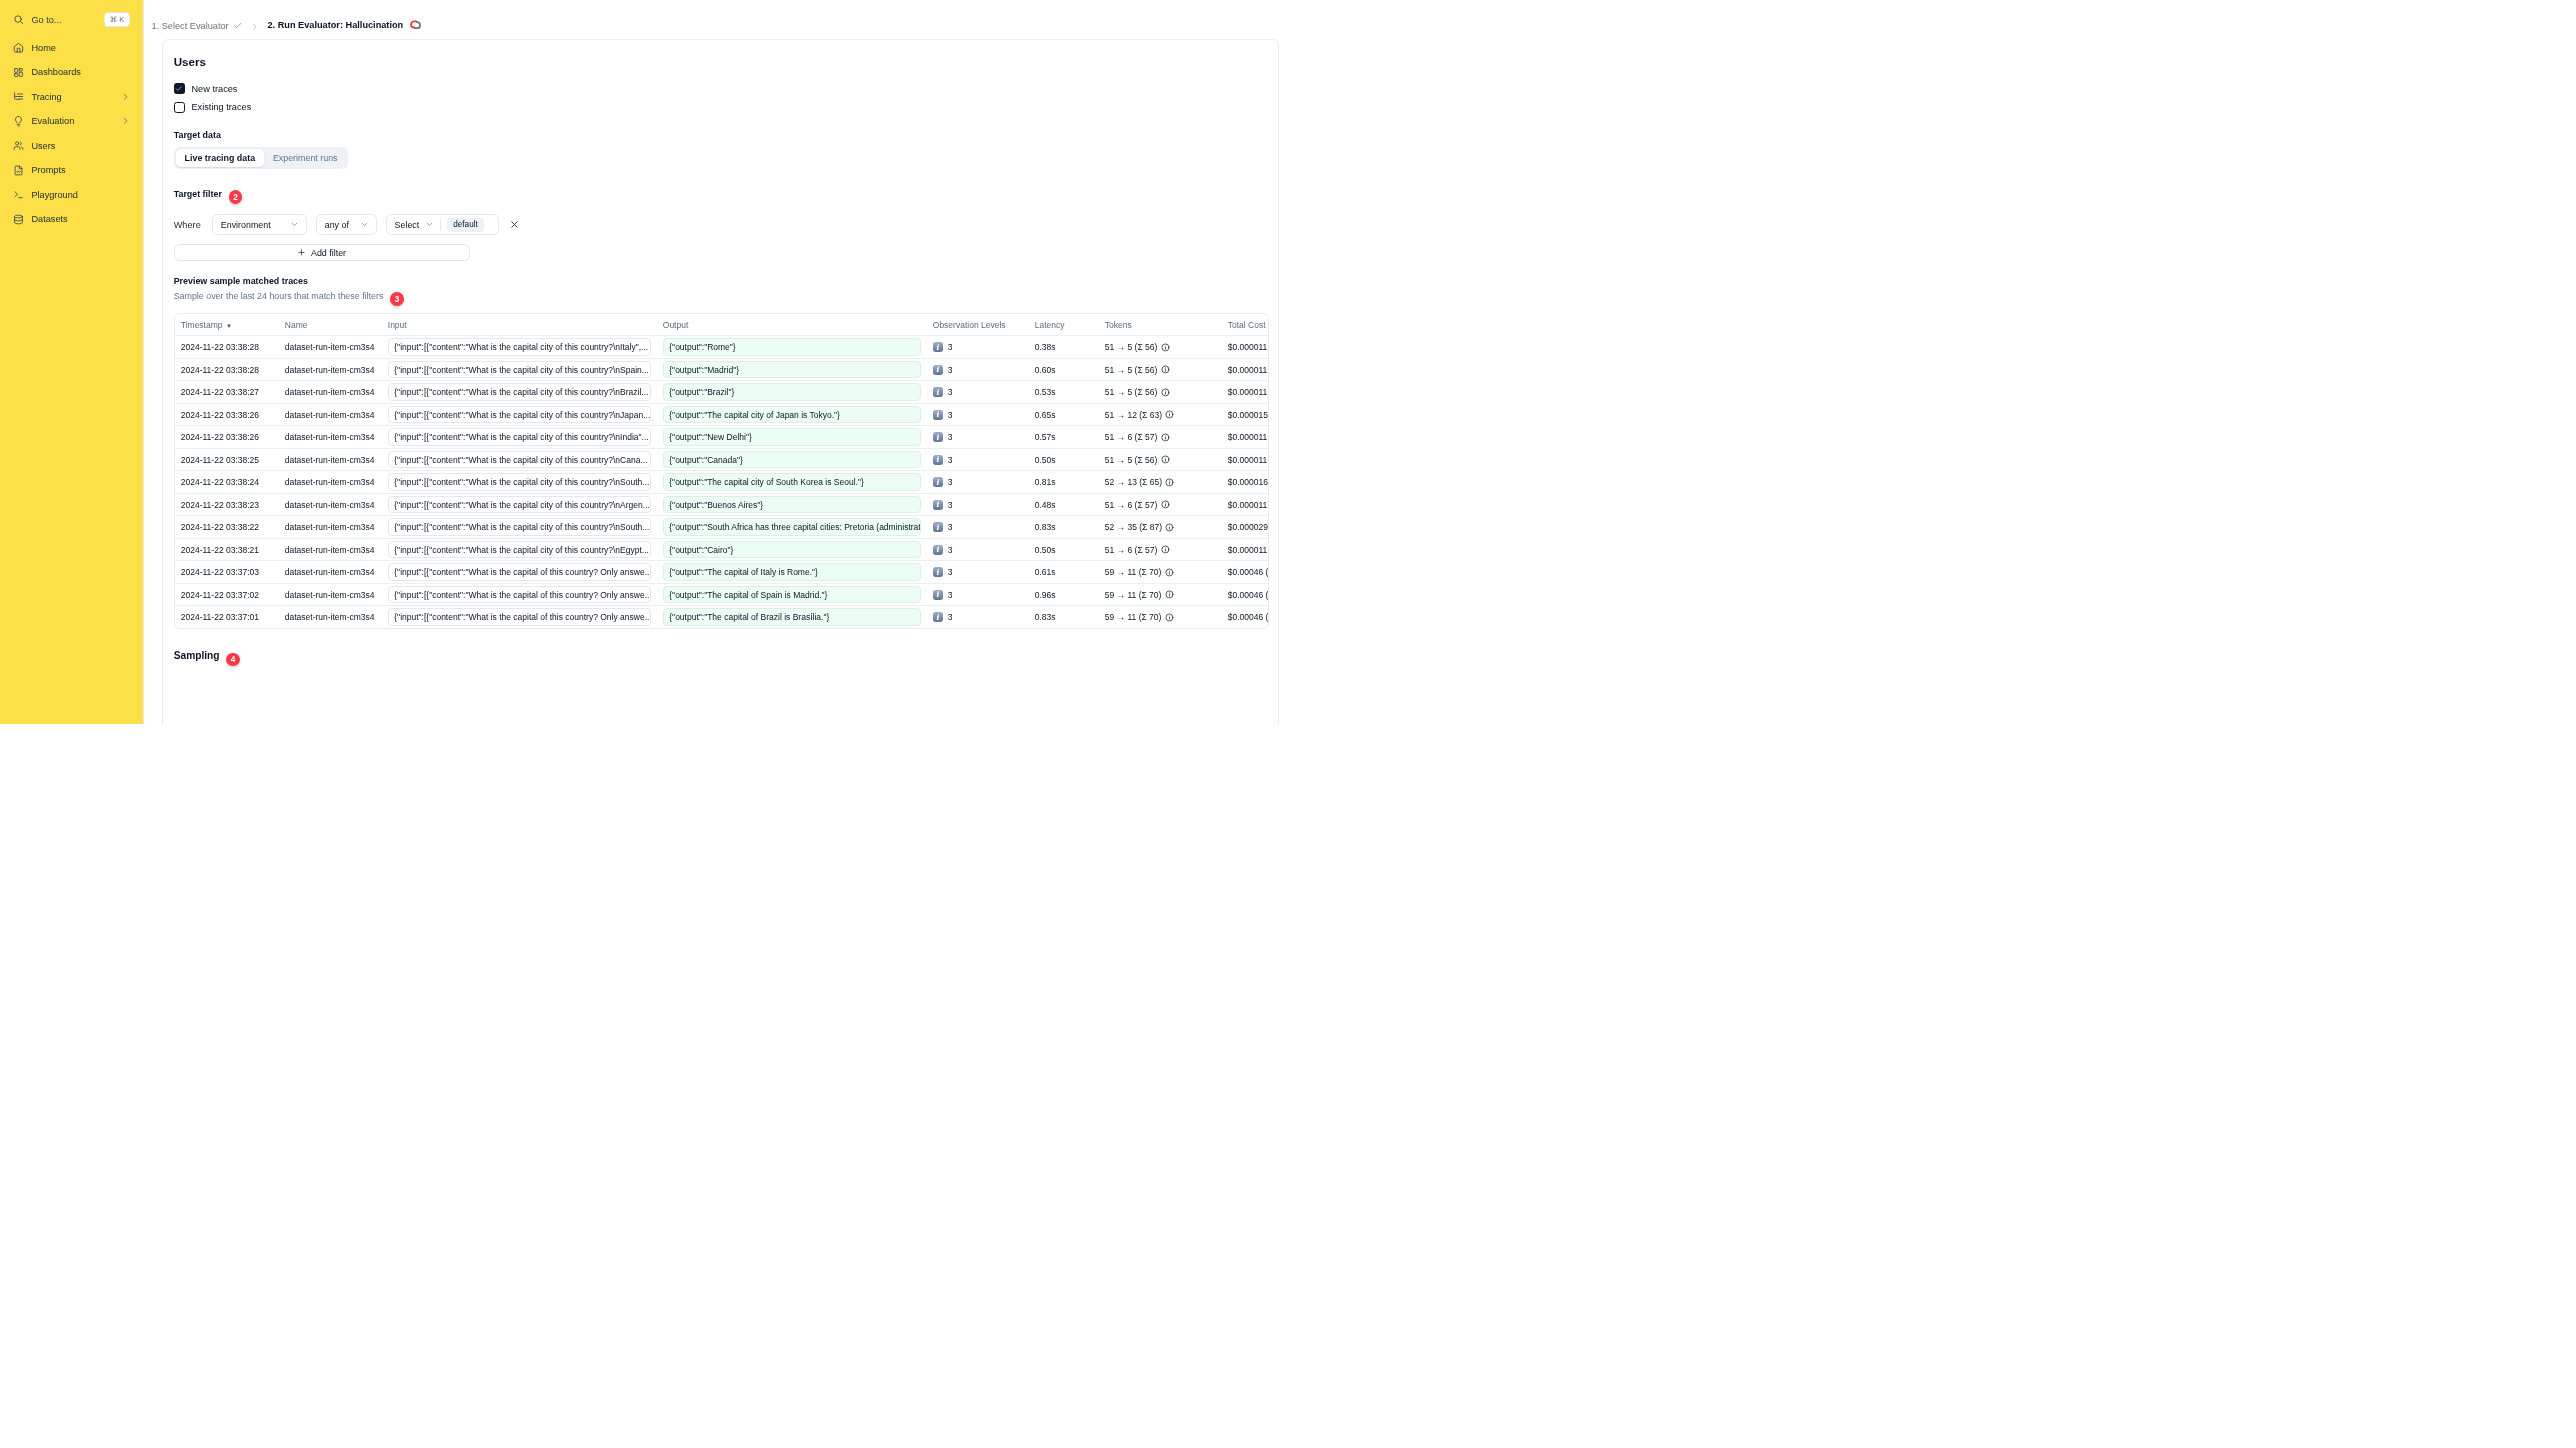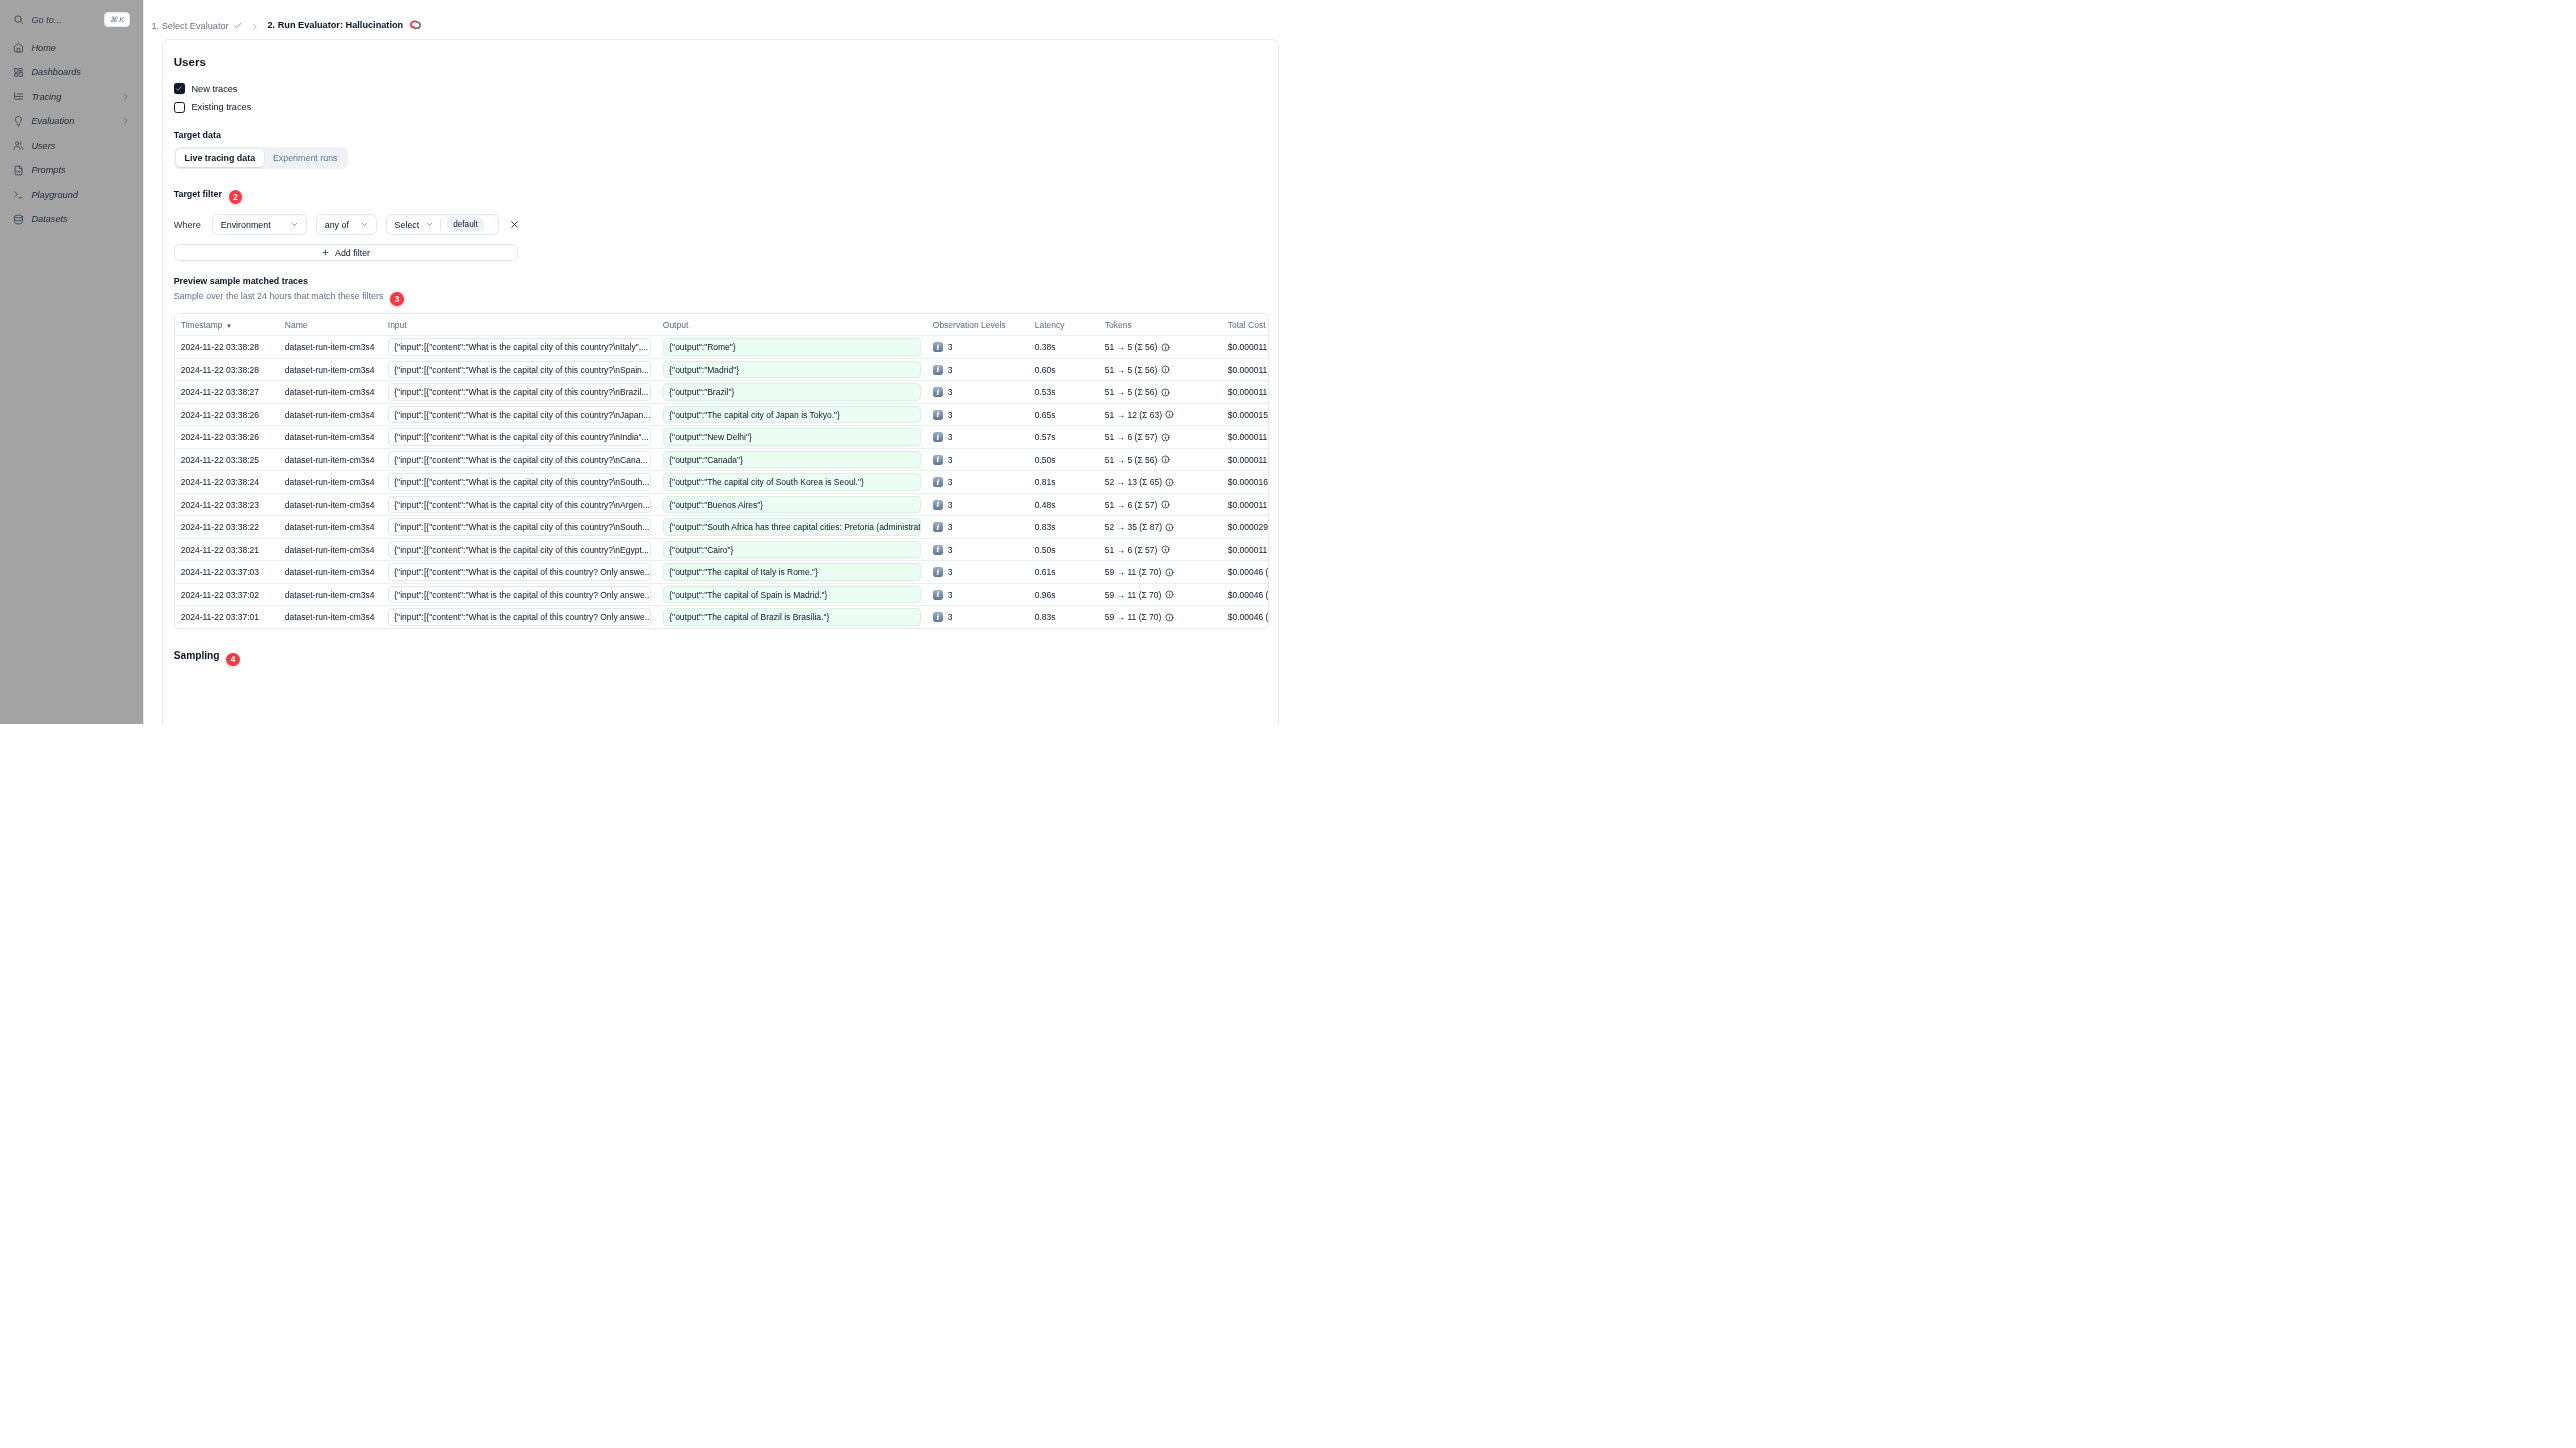--- a/index.html
+++ b/index.html
@@ -1,21 +1,21 @@
 <!DOCTYPE html>
 <html style="--accent-red: #fb3748; --green-bg: #ecfdf3; --green-border: #d7f2e1;font-size:11px"><head>
 <meta charset="utf-8">
 <style>
   * { margin:0; padding:0; box-sizing:border-box; }
   html,body { background:#fff; }
   body { font-family:"Liberation Sans",sans-serif; color:#0b1526; }
   #app { width:1288px; height:724px; display:flex; overflow:hidden; background:#fff; position:relative; }
 
   
-  .sidebar { width:144px; flex-shrink:0; border-right:0.7px solid #e7eaf0; padding:6.8px 6.8px; background:#a3a3a3;font-style:italic; }
+  .sidebar { width:144px; flex-shrink:0; border-right:0.7px solid #e7eaf0; padding:6.8px 6.8px; background:#fde047; }
   .side-item { display:flex; align-items:center; gap:7.5px; height:24.5px; padding:0 6.1px; border-radius:4.8px; font-size:9.2px; color:#1f2937; cursor:pointer; }
   .side-item .s-icon { width:11px; height:11px; display:flex; align-items:center; color:#334155; flex-shrink:0; }
   .side-item .s-icon svg { width:11px; height:11px; }
   .side-item .s-label { flex:1; white-space:nowrap; }
   .side-item .s-chevron { width:9.5px; height:9.5px; color:#475569; display:flex; align-items:center; }
   .side-item .s-chevron svg { width:9.5px; height:9.5px; }
   .goto-row { display:flex; align-items:center; gap:7.5px; height:26px; padding:0 6.1px; border-radius:4.8px; font-size:9.2px; color:#374151; cursor:pointer; margin-bottom:2.7px; }
   .goto-row .s-icon { width:11px; height:11px; color:#334155; }
   .goto-row .s-icon svg { width:11px; height:11px; }
   .goto-row .g-label { flex:1; }
@@ -63,21 +63,21 @@
   .select .chev { width:8.9px; height:8.9px; color:#64748b; display:flex; }
   .select .chev svg { width:8.9px; height:8.9px; }
   .sel-env { width:95px; justify-content:space-between; }
   .sel-op { width:61px; justify-content:space-between; }
   .sel-val { width:113px; }
   .sel-val .vdiv { width:0.7px; height:11.6px; background:#e5e7eb; }
   .chip { background:#eef2f7; border-radius:4.1px; padding:2.7px 6.1px; font-size:8.2px; color:#0b1526; }
   .xbtn { width:11px; height:11px; color:#0f172a; cursor:pointer; display:flex; margin-left:1.4px; }
   .xbtn svg { width:11px; height:11px; }
 
-  .add-filter { width:344px; height:17px; margin-top:8.9px; border:0.7px solid #e2e8f0; border-radius:5.5px; background:#fff; display:flex; align-items:center; justify-content:center; gap:4.8px; font-size:8.9px; color:#0b1526; cursor:pointer; }
+  .add-filter { width:296px; height:17px; margin-top:8.9px; border:0.7px solid #e2e8f0; border-radius:5.5px; background:#fff; display:flex; align-items:center; justify-content:center; gap:4.8px; font-size:8.9px; color:#0b1526; cursor:pointer; }
   .add-filter .plus { width:8.9px; height:8.9px; display:flex; }
   .add-filter .plus svg { width:8.9px; height:8.9px; }
 
   .preview-head { margin-top:15px; font-size:8.9px; font-weight:700; }
   .preview-sub { margin-top:4.8px; font-size:8.9px; color:#64748b; }
 
   
   .table-wrap { margin-top:7.5px; width:1095px; border:0.7px solid #e7eaf0; border-radius:5.5px; overflow:hidden; background:#fff; }
   .thead, .trow { display:flex; align-items:center; }
   .thead { height:21px; color:#5b6b7f; font-size:8.5px; }

